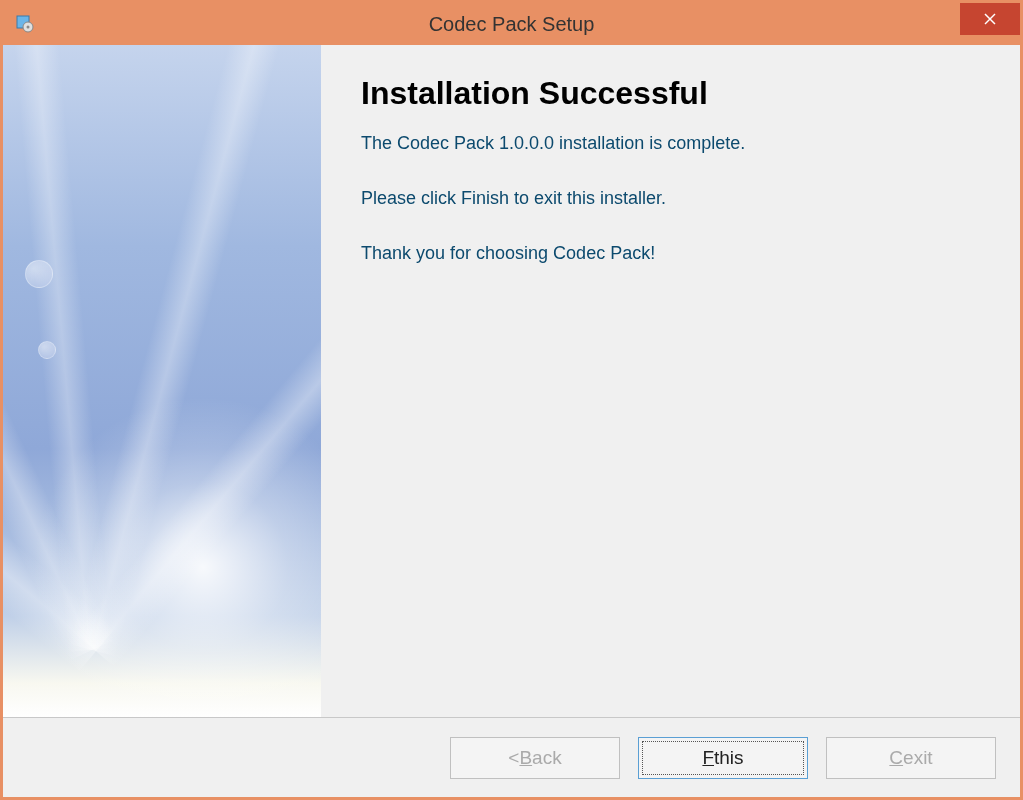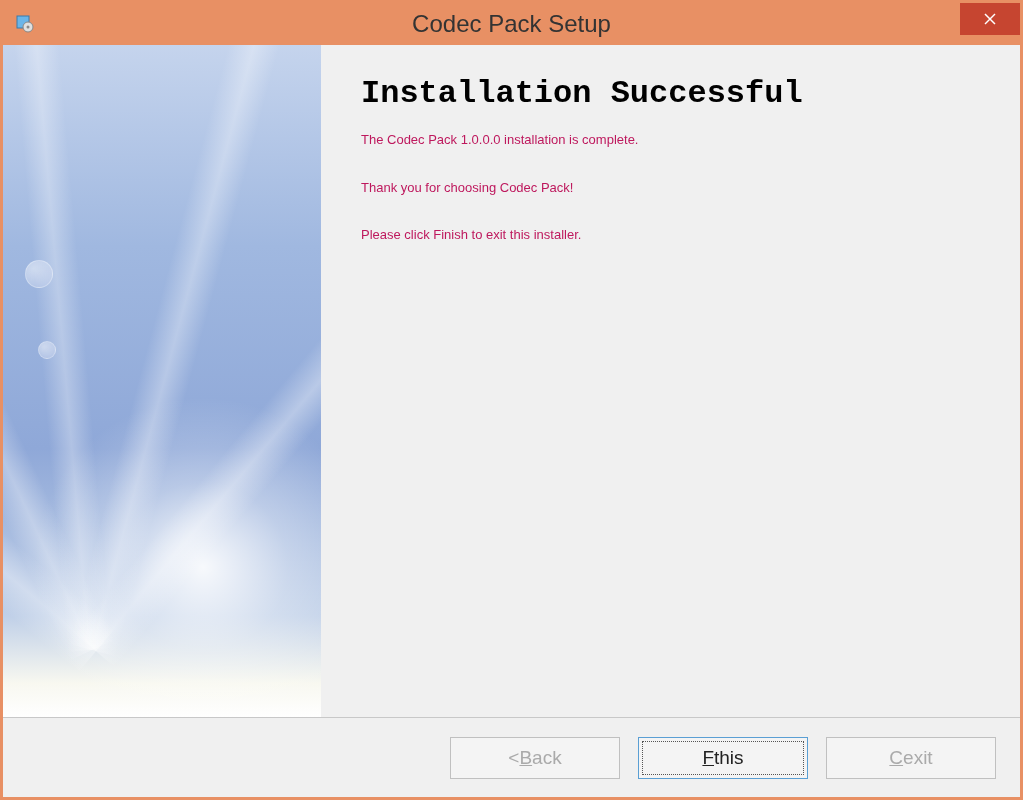--- a/index.html
+++ b/index.html
@@ -33,21 +33,21 @@
       width: 24px;
       height: 24px;
       display: flex;
       align-items: center;
       justify-content: center;
     }
     .title-text {
       position: absolute;
       left: 50%;
       transform: translateX(-50%);
-      font-size: 24px;
+      font-size: 20px;
       color: #333;
       font-weight: 400;
     }
     .close-button {
       position: absolute;
       right: 0;
       top: 0;
       width: 60px;
       height: 32px;
       background: #c64530;
@@ -112,25 +112,25 @@
     .main-content {
       flex: 1;
       padding: 30px 40px 20px 40px;
       background: #f0f0f0;
     }
     .heading {
       font-size: 32px;
       font-weight: bold;
       color: #000;
       margin-bottom: 18px;
-      font-family: Liberation Mono, monospace;
+      font-family: Liberation Sans, sans-serif;
     }
     .body-text {
-      font-size: 13px;
-      color: #be185d;
+      font-size: 18px;
+      color: #0c4a6e;
       line-height: 1.5;
       margin-bottom: 28px;
       font-family: Arial, sans-serif;
     }
     .button-bar {
       height: 80px;
       border-top: 1px solid #c8c8c8;
       display: flex;
       align-items: center;
       justify-content: flex-end;
@@ -191,22 +191,22 @@
         <div class="ray ray2"></div>
         <div class="ray ray3"></div>
         <div class="ray ray4"></div>
         <div class="ray ray5"></div>
         <div class="bubble bubble1"></div>
         <div class="bubble bubble2"></div>
       </div>
       <div class="main-content">
         <h1 class="heading">Installation Successful</h1>
         <p class="body-text">The Codec Pack 1.0.0.0 installation is complete.</p>
+        <p class="body-text">Please click Finish to exit this installer.</p>
         <p class="body-text">Thank you for choosing Codec Pack!</p>
-        <p class="body-text">Please click Finish to exit this installer.</p>
       </div>
     </div>
     <div class="button-bar">
       <button class="wizard-button disabled">
         <span>&lt; </span>
           <span class="underline">B</span>
           <span>ack</span>
       </button>
       <button class="wizard-button focused">
         <span class="underline">F</span>

